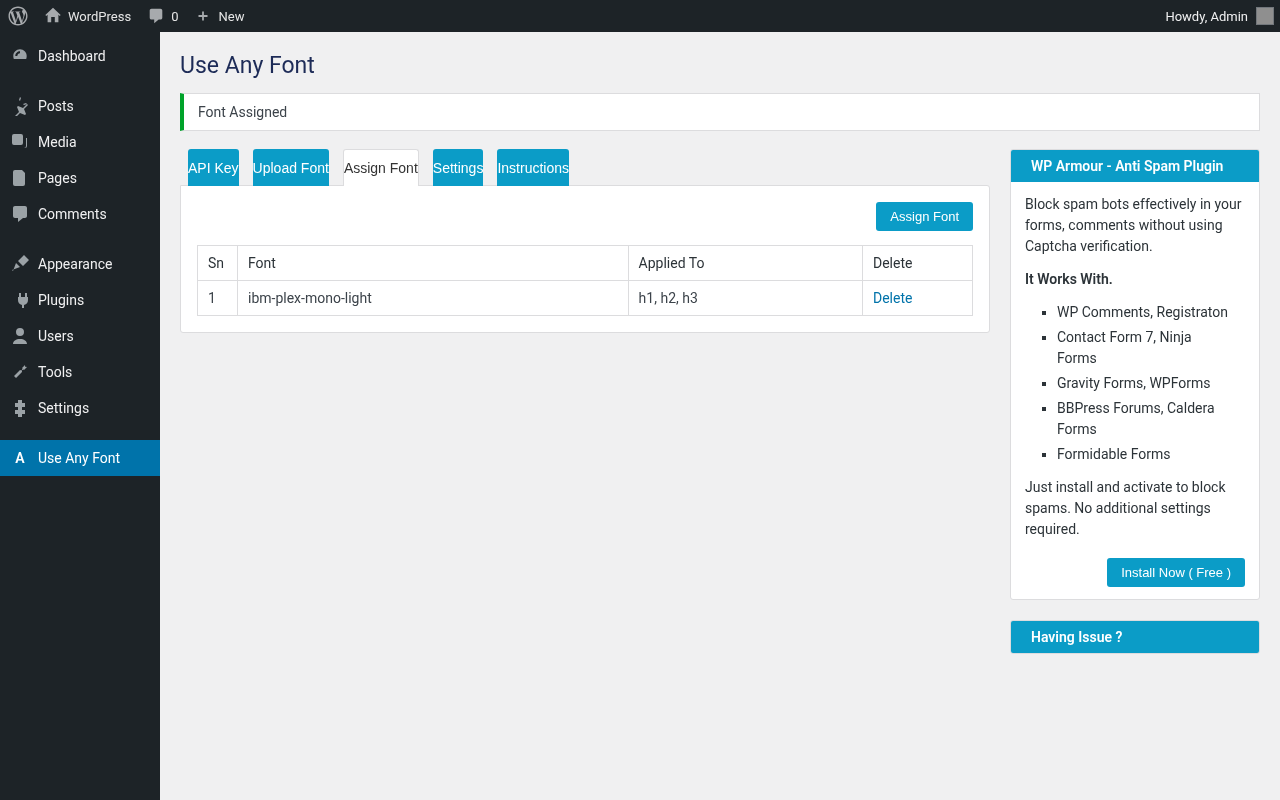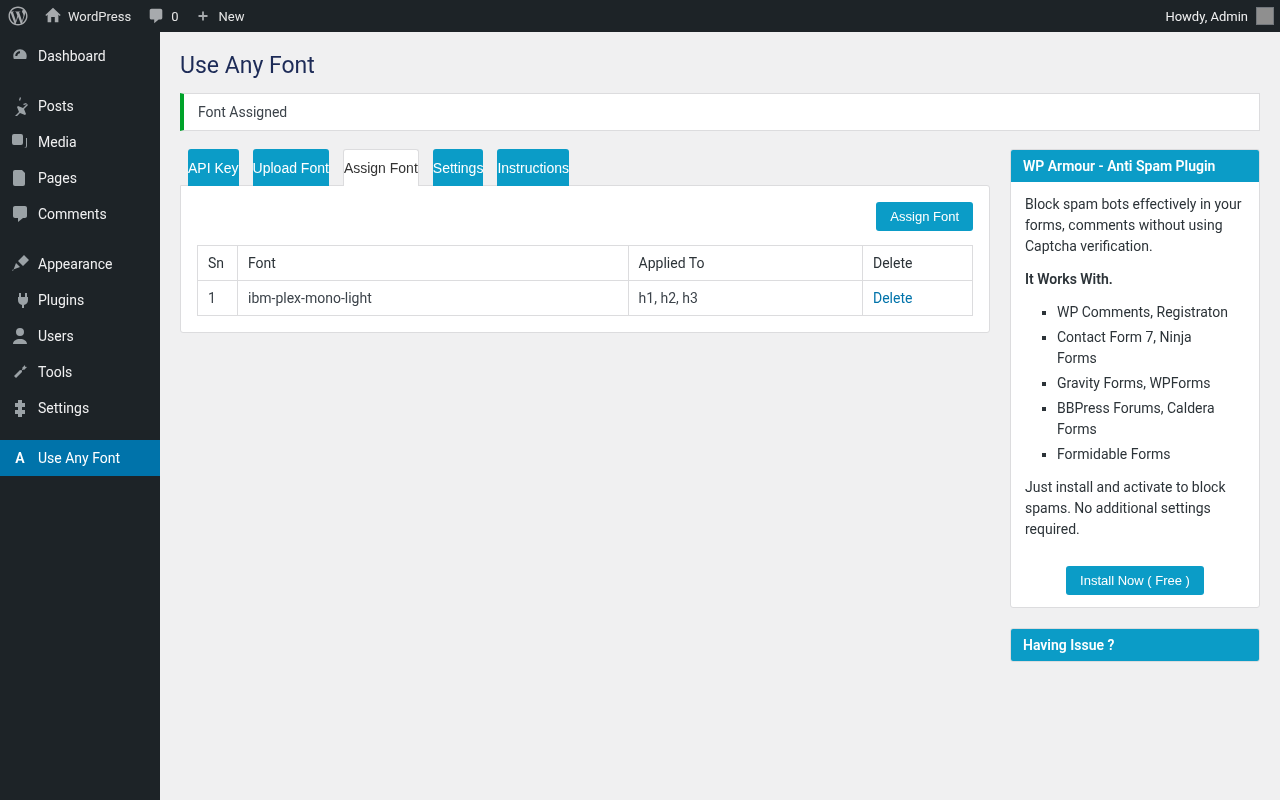--- a/index.html
+++ b/index.html
@@ -85,28 +85,28 @@
   }
   .btn-row { display:flex; justify-content:flex-end; margin-bottom:14px;}
   table.fonts { width:100%; border-collapse:collapse; font-size:14px;}
   table.fonts th, table.fonts td {
     text-align:left; padding:9px 10px; border:1px solid #dcdcde;
   }
   table.fonts th { font-weight:400; background:#fff; color:#2c3338;}
   table.fonts td a { color:#0073aa; text-decoration:none; cursor:pointer;}
   
   .sidebox { background:#fff; border:1px solid #dcdcde; border-radius:3px; margin-bottom:20px; overflow:hidden;}
-  .sidebox-head { background:#0b9cc7; color:#fff; padding:8px 12px; font-size:14px; font-weight:600;}
+  .sidebox-head { background:#0b9cc7; color:#fff; padding:8px 20px; font-size:14px; font-weight:600;}
   .sidebox-body { padding:12px 14px; font-size:14px; line-height:1.5; color:#2c3338;}
   .sidebox-body p { margin-bottom:12px;}
   .sidebox-body strong { font-weight:600;}
   .sidebox-body ul { list-style:square; padding-left:20px; margin-bottom:12px;}
   .sidebox-body ul li { margin:4px 12px;}
   .sidebox-body ul.links li a{ color:#0073aa; text-decoration:none; cursor:pointer;}
-  .sidebox-body .install-row{ display:flex; justify-content:center; margin-top:26px;}
+  .sidebox-body .install-row{ display:flex; justify-content:flex-end; margin-top:18px;}
 </style>
 </head>
 <body>
 
 <div class="adminbar">
   <div class="adminbar-left">
     <div class="adminbar-item wp-logo">
       <svg viewBox="0 0 20 20">
           <path d="M10 .5C4.75.5.5 4.75.5 10S4.75 19.5 10 19.5 19.5 15.25 19.5 10 15.25.5 10 .5zM1.9 10c0-1.17.25-2.28.7-3.28l3.86 10.58C3.7 15.97 1.9 13.2 1.9 10zm8.1 8.1c-.8 0-1.56-.12-2.29-.33l2.43-7.06 2.49 6.82c.2.05.3.1.05.15-.86.27-1.77.42-2.68.42zm1.12-11.9c.49-.3.93-.8.93-.08c.44-.5.39-.69-.05-.67c0 0-1.32.1-2.17.1c-.8 0-2.14-.1-2.14-.1c-.44-.03-.49.64-.5.67c0 0 .42.05.86.08l1.27 3.48L7.99 15l-2.97-8.8c.49-.3.93-.8.93-.08c.44-.5.39-.69-.05-.67c0 0-1.32.1-2.17.1l-.52-.01A8.08 8.08 0 0110 1.9c2.12 0 4.04.81 5.49 2.13l-.11-.01c-.8 0-1.36.69-1.36 1.44c0 .67.39 1.23.8 1.9c.31.54.67 1.23.67 2.23c0 .69-.27 1.49-.62 2.61l-.8 2.68zm5.96-.01A8.07 8.07 0 0118.1 10c0 3-1.63 5.61-4.05 7.01l2.47-7.15c.46-1.16.62-2.08.62-2.9c0-.3-.02-.57-.06-.77z"></path>
         </svg>

